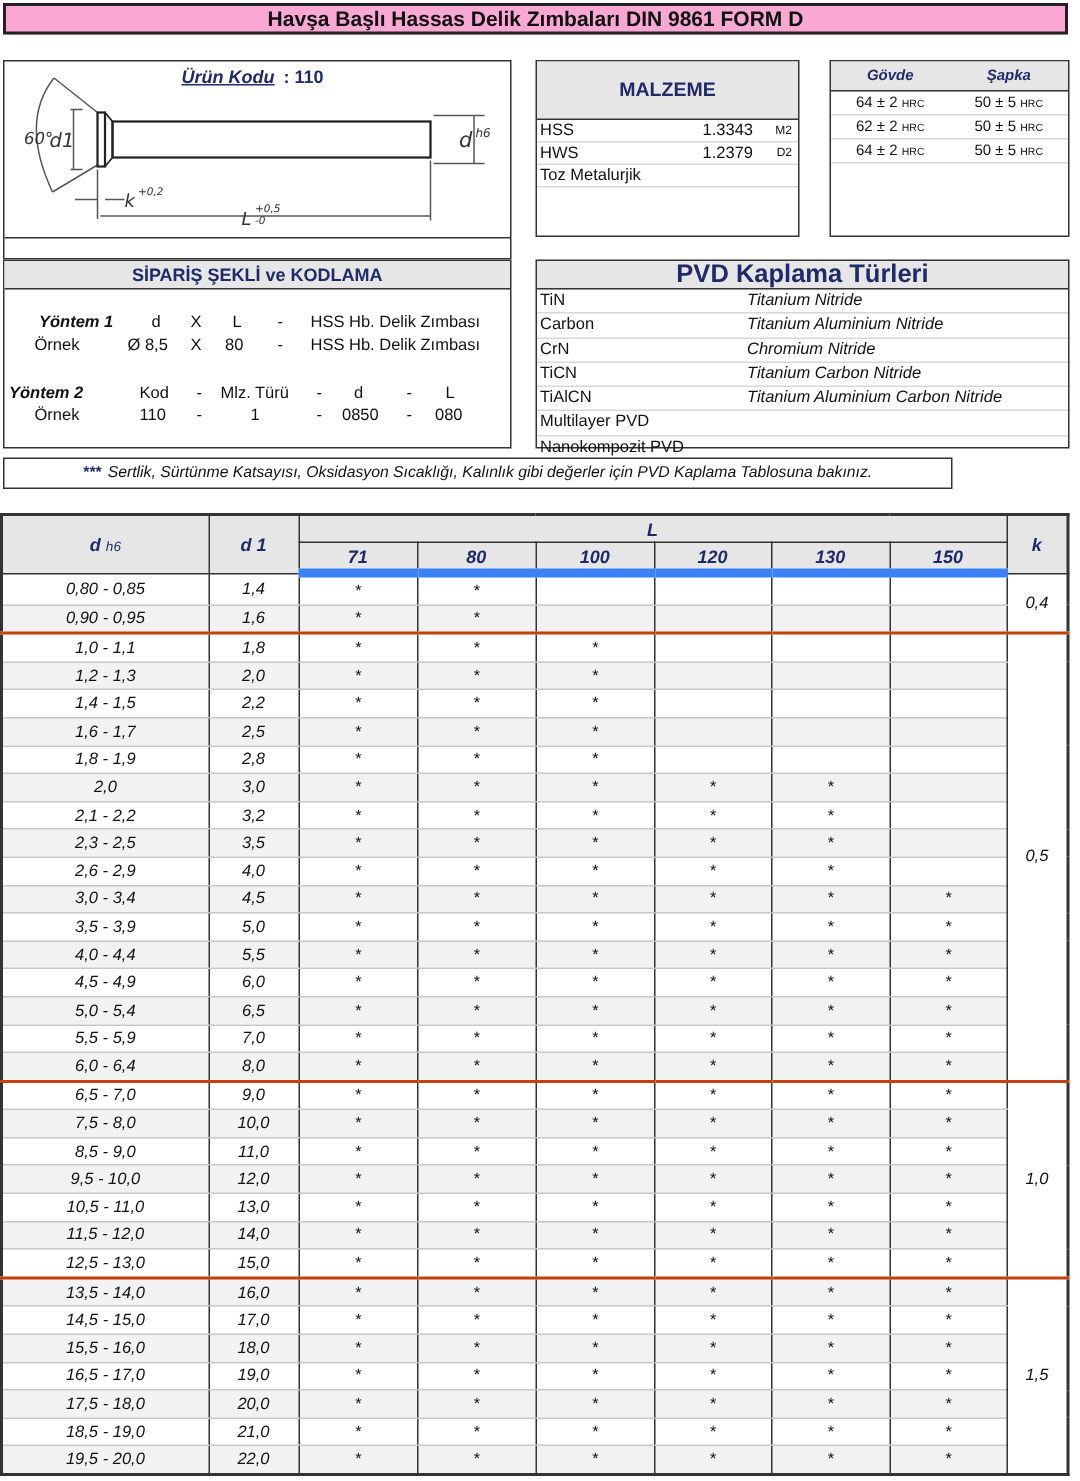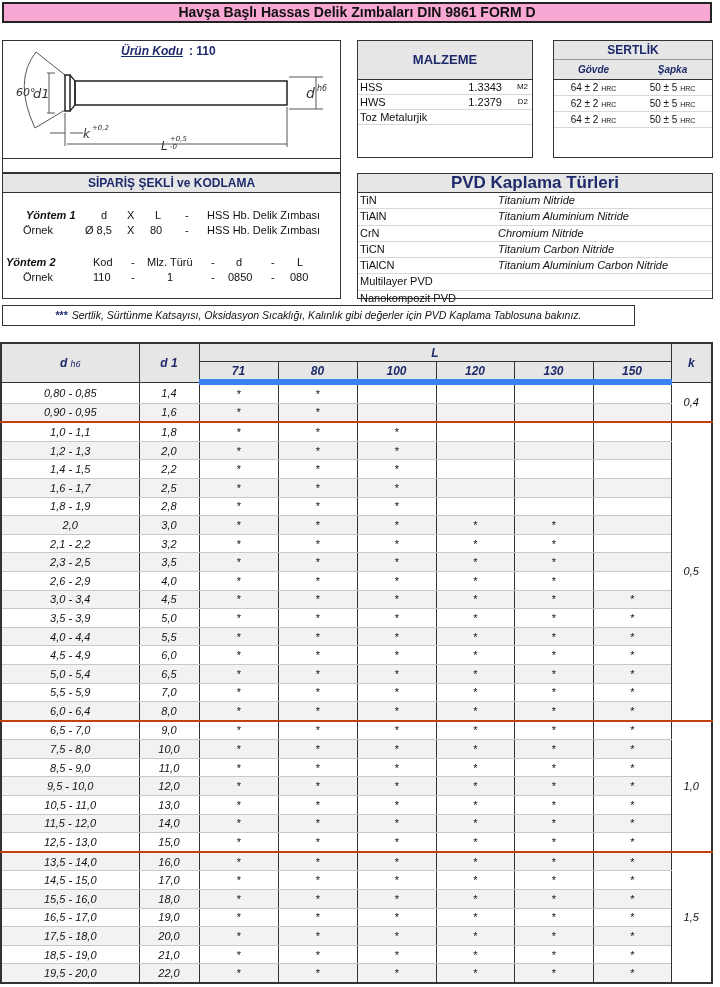--- a/index.html
+++ b/index.html
@@ -122,21 +122,20 @@
       </div>
       <div class="mrow">
         <span class="n">Toz Metalurjik</span>
         <span class="c"></span>
         <span class="g"></span>
       </div>
     </div>
 </div>
 
 <div class="abs box sert">
-  <div class="hdr hdr1">SERTLİK</div>
   <div class="hdr hdr2">
     <span>Gövde</span>
     <span>Şapka</span>
   </div>
   <div id="sert-rows">
       <div class="srow">
         <span><span>64 ± 2</span> <span class="hrc">HRC</span></span>
         <span><span>50 ± 5</span> <span class="hrc">HRC</span></span>
       </div>
       <div class="srow">
@@ -185,21 +184,21 @@
 </div>
 
 <div class="abs box pvd">
   <div class="hdr">PVD Kaplama Türleri</div>
   <div id="pvd-rows">
       <div class="prow">
         <span class="a">TiN</span>
         <span class="b">Titanium Nitride</span>
       </div>
       <div class="prow">
-        <span class="a">TiAlN</span>
+        <span class="a">Carbon</span>
         <span class="b">Titanium Aluminium Nitride</span>
       </div>
       <div class="prow">
         <span class="a">CrN</span>
         <span class="b">Chromium Nitride</span>
       </div>
       <div class="prow">
         <span class="a">TiCN</span>
         <span class="b">Titanium Carbon Nitride</span>
       </div>

